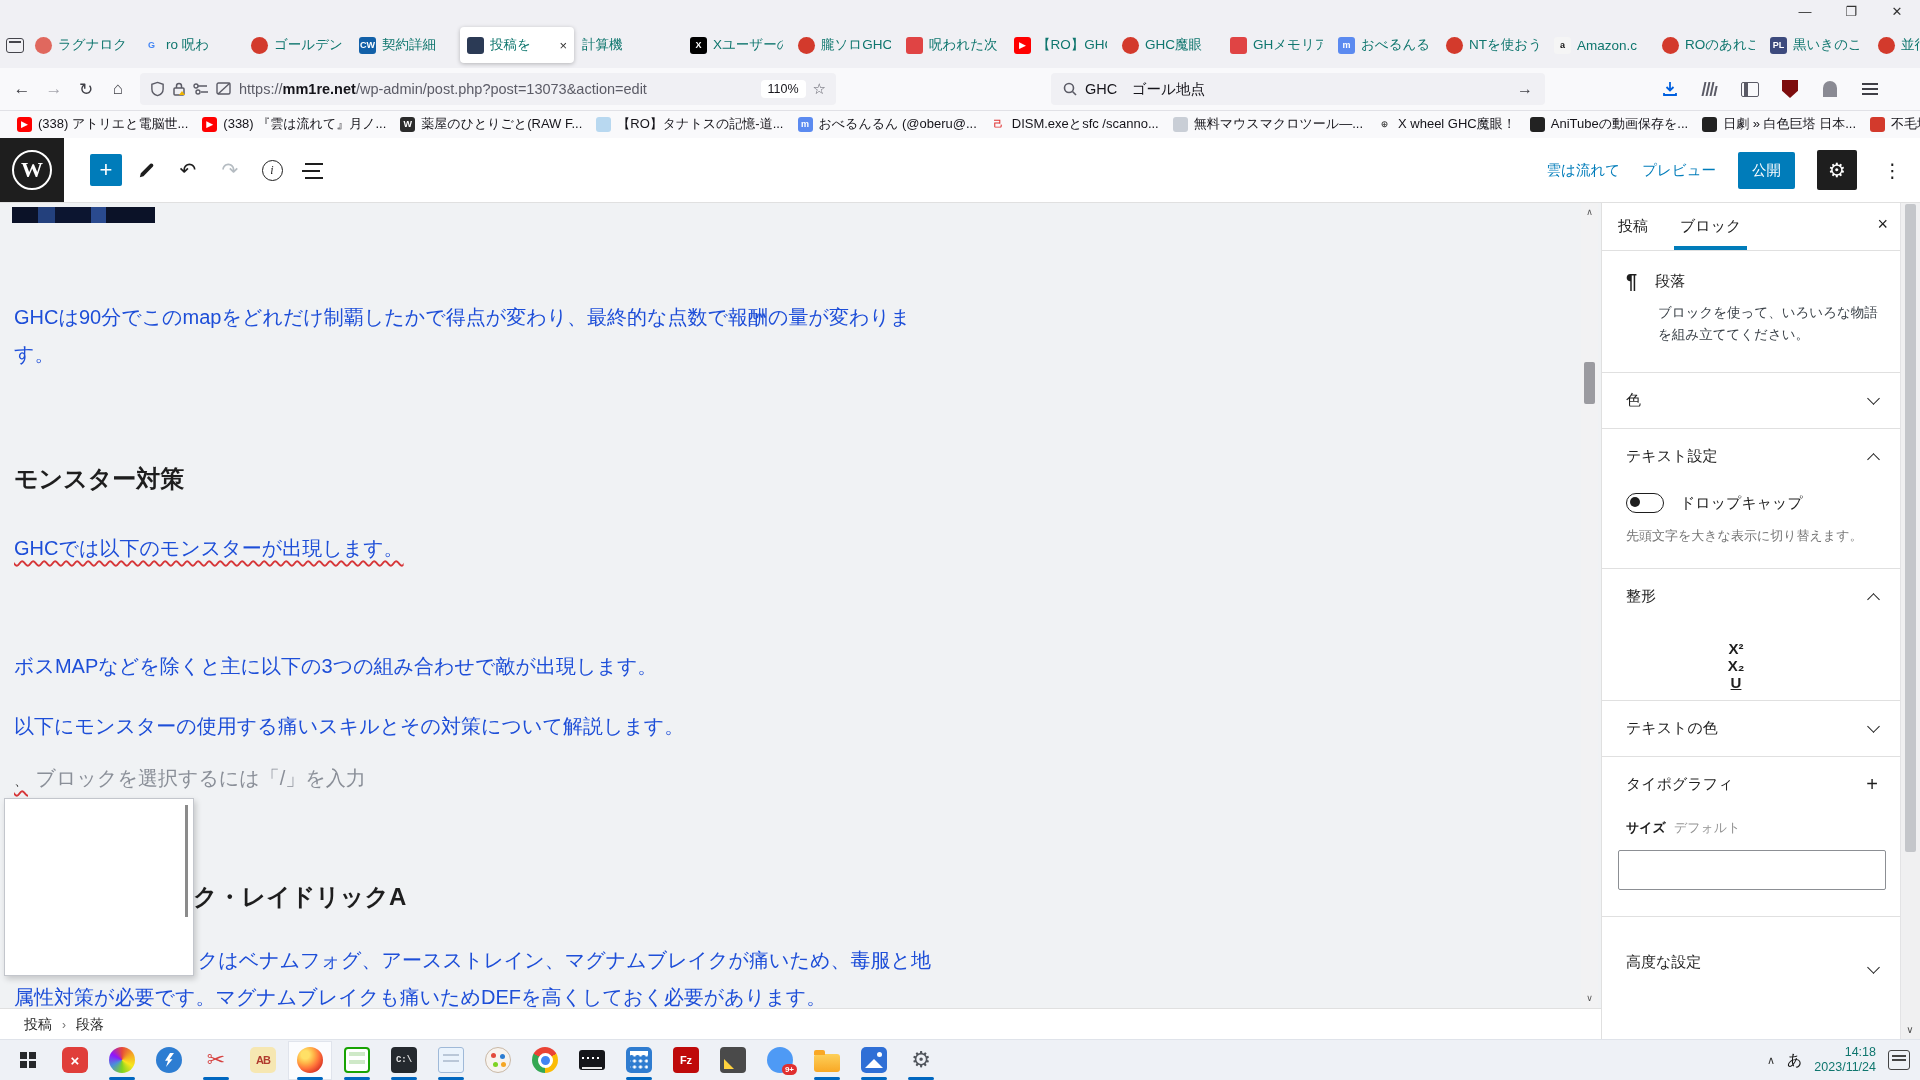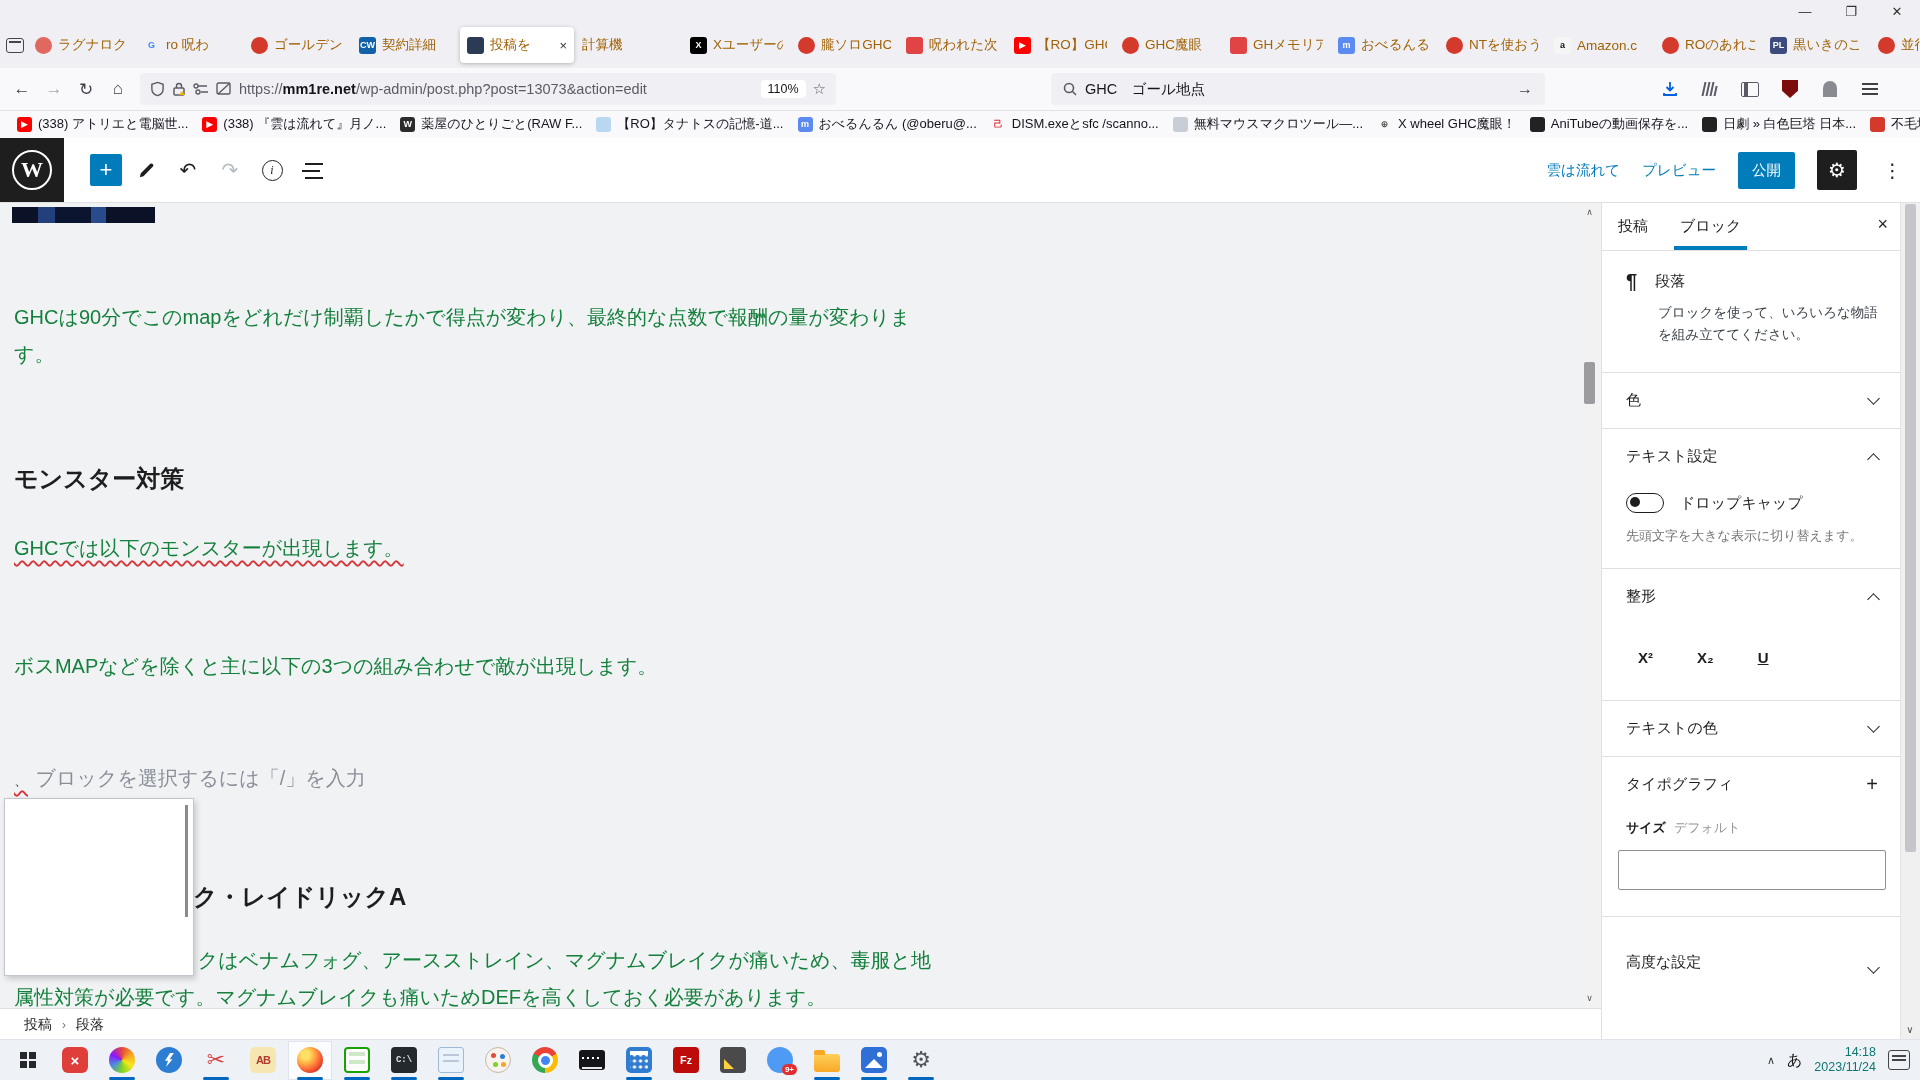--- a/index.html
+++ b/index.html
@@ -12,21 +12,21 @@
   .winctl span{width:46px;height:22px;display:flex;align-items:center;justify-content:center;font-size:13px;color:#333;}
   
   .tabbar{position:absolute;top:22px;left:0;right:0;height:46px;background:#f0f0f4;display:flex;align-items:center;padding-left:6px;z-index:29;}
   .fxview{width:30px;height:30px;border-radius:4px;display:flex;align-items:center;justify-content:center;margin-right:4px;}
   .fxview i{width:16px;height:13px;border:1.6px solid #45454c;border-radius:3px;display:block;position:relative;}
   .fxview i::before{content:"";position:absolute;top:2px;left:2px;right:2px;height:2px;background:#45454c;}
   .tab{height:36px;width:93px;flex:none;border-radius:4px;display:flex;align-items:center;padding:0 7px;font-size:13.5px;position:relative;overflow:hidden;}
   .tab.active{background:#fff;box-shadow:0 1px 4px rgba(0,0,0,.25);width:100px;}
   .fav{width:17px;height:17px;border-radius:3px;flex:none;margin-right:6px;display:flex;align-items:center;justify-content:center;font-size:9px;font-weight:bold;color:#fff;}
   .circle .fav{border-radius:50%;}
-  .tlabel{white-space:nowrap;overflow:hidden;flex:1;color:#a16207;}
+  .tlabel{white-space:nowrap;overflow:hidden;flex:1;color:#0f766e;}
   .tclose{margin-left:3px;font-size:13px;color:#333;}
   .tclose:empty{display:none;}
   
   .navbar{position:absolute;top:68px;left:0;right:0;height:42px;background:#f9f9fb;border-bottom:1px solid #e1e1e6;display:flex;align-items:center;padding:0 6px;z-index:28;}
   .navbtn{width:32px;height:32px;display:flex;align-items:center;justify-content:center;font-size:17px;color:#3f3f46;flex:none;}
   .navbtn.fwd{color:#a5a5ad;}
   .urlbar{width:676px;height:32px;background:#f0f0f4;border-radius:4px;display:flex;align-items:center;gap:7px;padding:0 10px;margin-left:6px;flex:none;}
   .uicon{display:flex;align-items:center;flex:none;}
   .urltext{font-size:14.5px;white-space:nowrap;overflow:hidden;flex:1;color:#5b5b66;}
   .urltext b{color:#15141a;font-weight:700;}
@@ -58,21 +58,21 @@
   .infoic{width:19px;height:19px;border:1.6px solid #1e1e1e;border-radius:50%;display:flex;align-items:center;justify-content:center;font-size:12px;font-style:italic;font-family:"Liberation Serif",serif;}
   .listic{width:18px;height:2.4px;background:#1e1e1e;box-shadow:-3px 7px 0 #1e1e1e,0 14px 0 #1e1e1e;margin-top:-12px;}
   .wpright{margin-left:auto;display:flex;align-items:center;gap:22px;padding-right:14px;}
   .wplink{color:#007cba;font-size:14.5px;white-space:nowrap;}
   .wppub{background:#007cba;color:#fff;font-size:14.5px;padding:9px 14px;border-radius:2px;white-space:nowrap;}
   .wpgear{width:40px;height:40px;background:#1e1e1e;color:#fff;border-radius:2px;display:flex;align-items:center;justify-content:center;font-size:20px;}
   .wpdots{font-size:19px;color:#1e1e1e;padding:0 4px;}
   
   .canvas{position:absolute;top:202px;left:0;width:1581px;height:806px;background:#f0f2f4;z-index:10;}
   .imgstrip{position:absolute;left:12px;top:5px;width:143px;height:16px;background:linear-gradient(90deg,#0b1228 0 18%,#23407c 18% 30%,#0c1530 30% 55%,#2a4a8e 55% 66%,#0b1228 66% 100%);}
-  .ptext{position:absolute;left:14px;width:925px;font-size:20px;line-height:37px;color:#15803d;}
+  .ptext{position:absolute;left:14px;width:925px;font-size:20px;line-height:37px;color:#1d4ed8;}
   .h2text{position:absolute;left:14px;font-size:24px;line-height:30px;font-weight:700;color:#1e1e1e;}
   .wavy{text-decoration:underline;text-decoration-style:wavy;text-decoration-color:#d63638;text-decoration-thickness:1.5px;text-underline-offset:5px;}
   .phline{position:absolute;left:14px;top:563px;font-size:20px;color:#8a8f98;}
   .phline .imechar{color:#1e1e1e;font-size:14px;margin-right:2px;}
   .imedrop{position:absolute;left:4px;top:596px;width:188px;height:176px;background:#fff;border:1px solid #c3c6cc;box-shadow:2px 3px 6px rgba(0,0,0,.18);z-index:15;}
   .imeitem{height:30px;line-height:30px;padding-left:20px;font-size:14px;color:#222;font-family:"DejaVu Sans Mono","Liberation Mono",monospace;white-space:nowrap;overflow:hidden;}
   .imescroll{position:absolute;right:5px;top:6px;width:3px;height:112px;background:#8b8b8b;}
   
   .cscroll{position:absolute;left:1581px;top:202px;width:17px;height:806px;background:#f2f2f3;z-index:11;}
   .cscroll .arr{position:absolute;left:0;width:17px;height:16px;display:flex;align-items:center;justify-content:center;font-size:9px;color:#555;}
@@ -422,20 +422,21 @@
     <span class="wpdots">⋮</span>
   </div>
 </div>
 
 <div class="canvas">
   <div class="imgstrip"></div>
   <p class="ptext" style="top:97px;margin:0;">GHCは90分でこのmapをどれだけ制覇したかで得点が変わり、最終的な点数で報酬の量が変わります。</p>
   <h2 class="h2text" style="top:262px;margin:0;">モンスター対策</h2>
   <p class="ptext wavy" style="top:328px;margin:0;">GHCでは以下のモンスターが出現します。</p>
   <p class="ptext" style="top:446px;margin:0;">ボスMAPなどを除くと主に以下の3つの組み合わせで敵が出現します。</p>
+  <p class="ptext" style="top:506px;margin:0;">以下にモンスターの使用する痛いスキルとその対策について解説します。</p>
   <p class="phline" style="margin:0;">
     <span class="imechar wavy">、</span>
     <span>ブロックを選択するには「/」を入力</span>
   </p>
   <h2 class="h2text" style="top:680px;left:193px;margin:0;">ク・レイドリックA</h2>
   <p class="ptext" style="top:740px;margin:0;">呪われたレイドリックはベナムフォグ、アースストレイン、マグナムブレイクが痛いため、毒服と地属性対策が必要です。マグナムブレイクも痛いためDEFを高くしておく必要があります。</p>
   <div class="imedrop">
     <div style="padding-top:8px;">
       <div class="imeitem"></div>
         <div class="imeitem"></div>
@@ -487,21 +488,21 @@
     <span>ドロップキャップ</span>
   </div>
   <div class="srow sgray" style="top:322px;height:24px;">
     <span>先頭文字を大きな表示に切り替えます。</span>
   </div>
   <div class="sdiv" style="top:366px;"></div>
   <div class="srow" style="top:366px;height:56px;font-weight:500;">
     <span>整形</span>
     <span class="chev up"></span>
   </div>
-  <div class="srow" style="top:438px;height:34px;padding-left:36px;">
+  <div class="srow" style="top:438px;height:34px;padding-left:36px;flex-direction:column;">
     <span class="fmtbtn">X²</span>
     <span class="fmtbtn">X₂</span>
     <span class="fmtbtn u">U</span>
   </div>
   <div class="sdiv" style="top:498px;"></div>
   <div class="srow" style="top:498px;height:56px;">
     <span>テキストの色</span>
     <span class="chev down"></span>
   </div>
   <div class="sdiv" style="top:554px;"></div>

